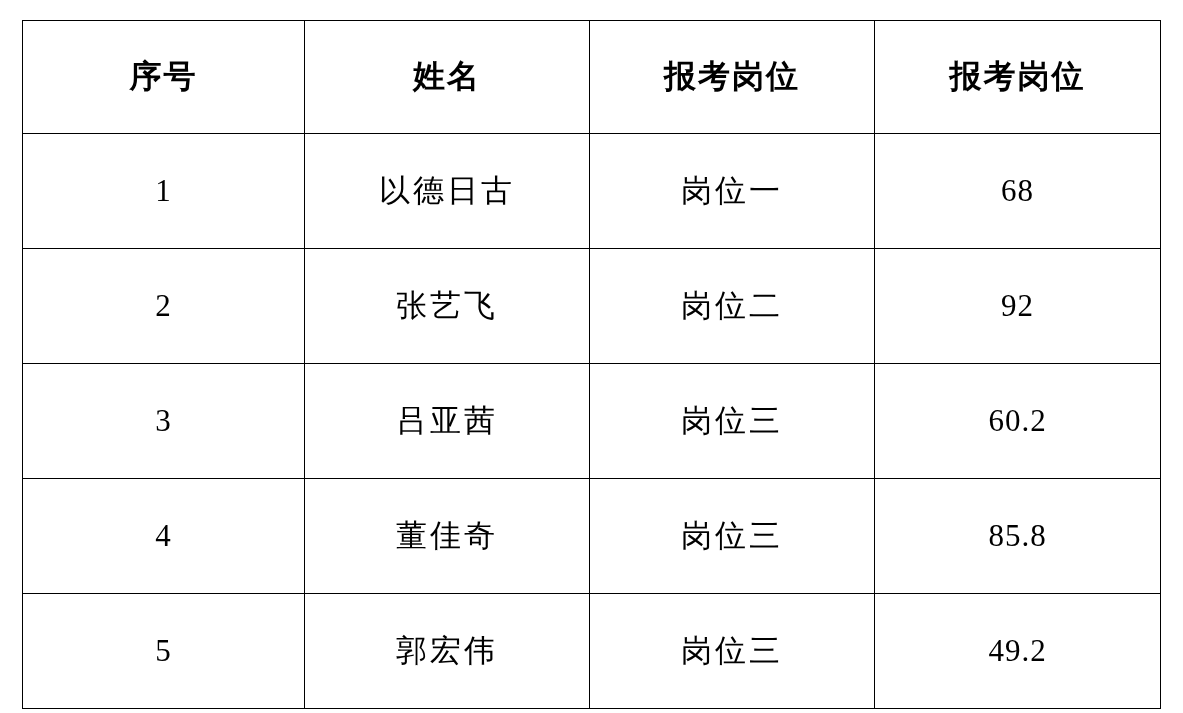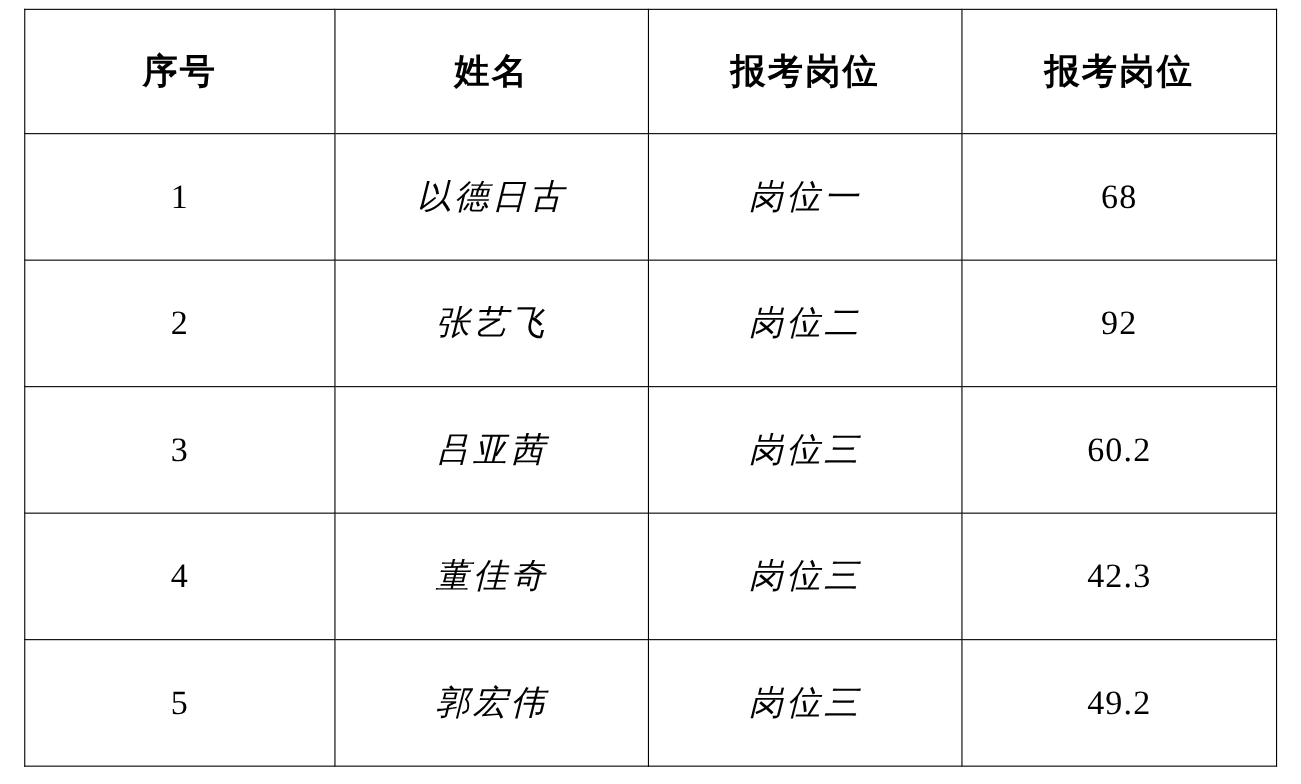--- a/index.html
+++ b/index.html
@@ -12,20 +12,21 @@
     height: 713px;
     font-family: "Liberation Serif", "DejaVu Serif", serif;
     color: #000000;
     overflow: hidden;
   }
   .page {
     position: relative;
     width: 1183px;
     height: 519px;
     box-sizing: border-box;
+    margin-top: 12px;
   }
   table.score-table {
     position: absolute;
     left: 22px;
     top: 8px;
     width: 1138px;
     border-collapse: collapse;
     table-layout: fixed;
   }
   table.score-table col.c-index { width: 282px; }
@@ -50,21 +51,20 @@
     height: 114px;
     font-size: 31px;
     font-weight: normal;
   }
   table.score-table tbody td.num {
     font-family: "Liberation Serif", "DejaVu Serif", serif;
     letter-spacing: 1px;
   }
   table.score-table tbody td.cn {
     letter-spacing: 3px;
-    font-style: italic;
   }
 </style>
 </head>
 <body>
 
 <div class="page">
   <table class="score-table">
     <colgroup>
       <col class="c-index">
       <col class="c-name">
@@ -95,21 +95,21 @@
       <tr>
         <td class="num">3</td>
         <td class="cn">吕亚茜</td>
         <td class="cn">岗位三</td>
         <td class="num">60.2</td>
       </tr>
       <tr>
         <td class="num">4</td>
         <td class="cn">董佳奇</td>
         <td class="cn">岗位三</td>
-        <td class="num">42.3</td>
+        <td class="num">85.8</td>
       </tr>
       <tr>
         <td class="num">5</td>
         <td class="cn">郭宏伟</td>
         <td class="cn">岗位三</td>
         <td class="num">49.2</td>
       </tr>
     </tbody>
   </table>
 </div>

